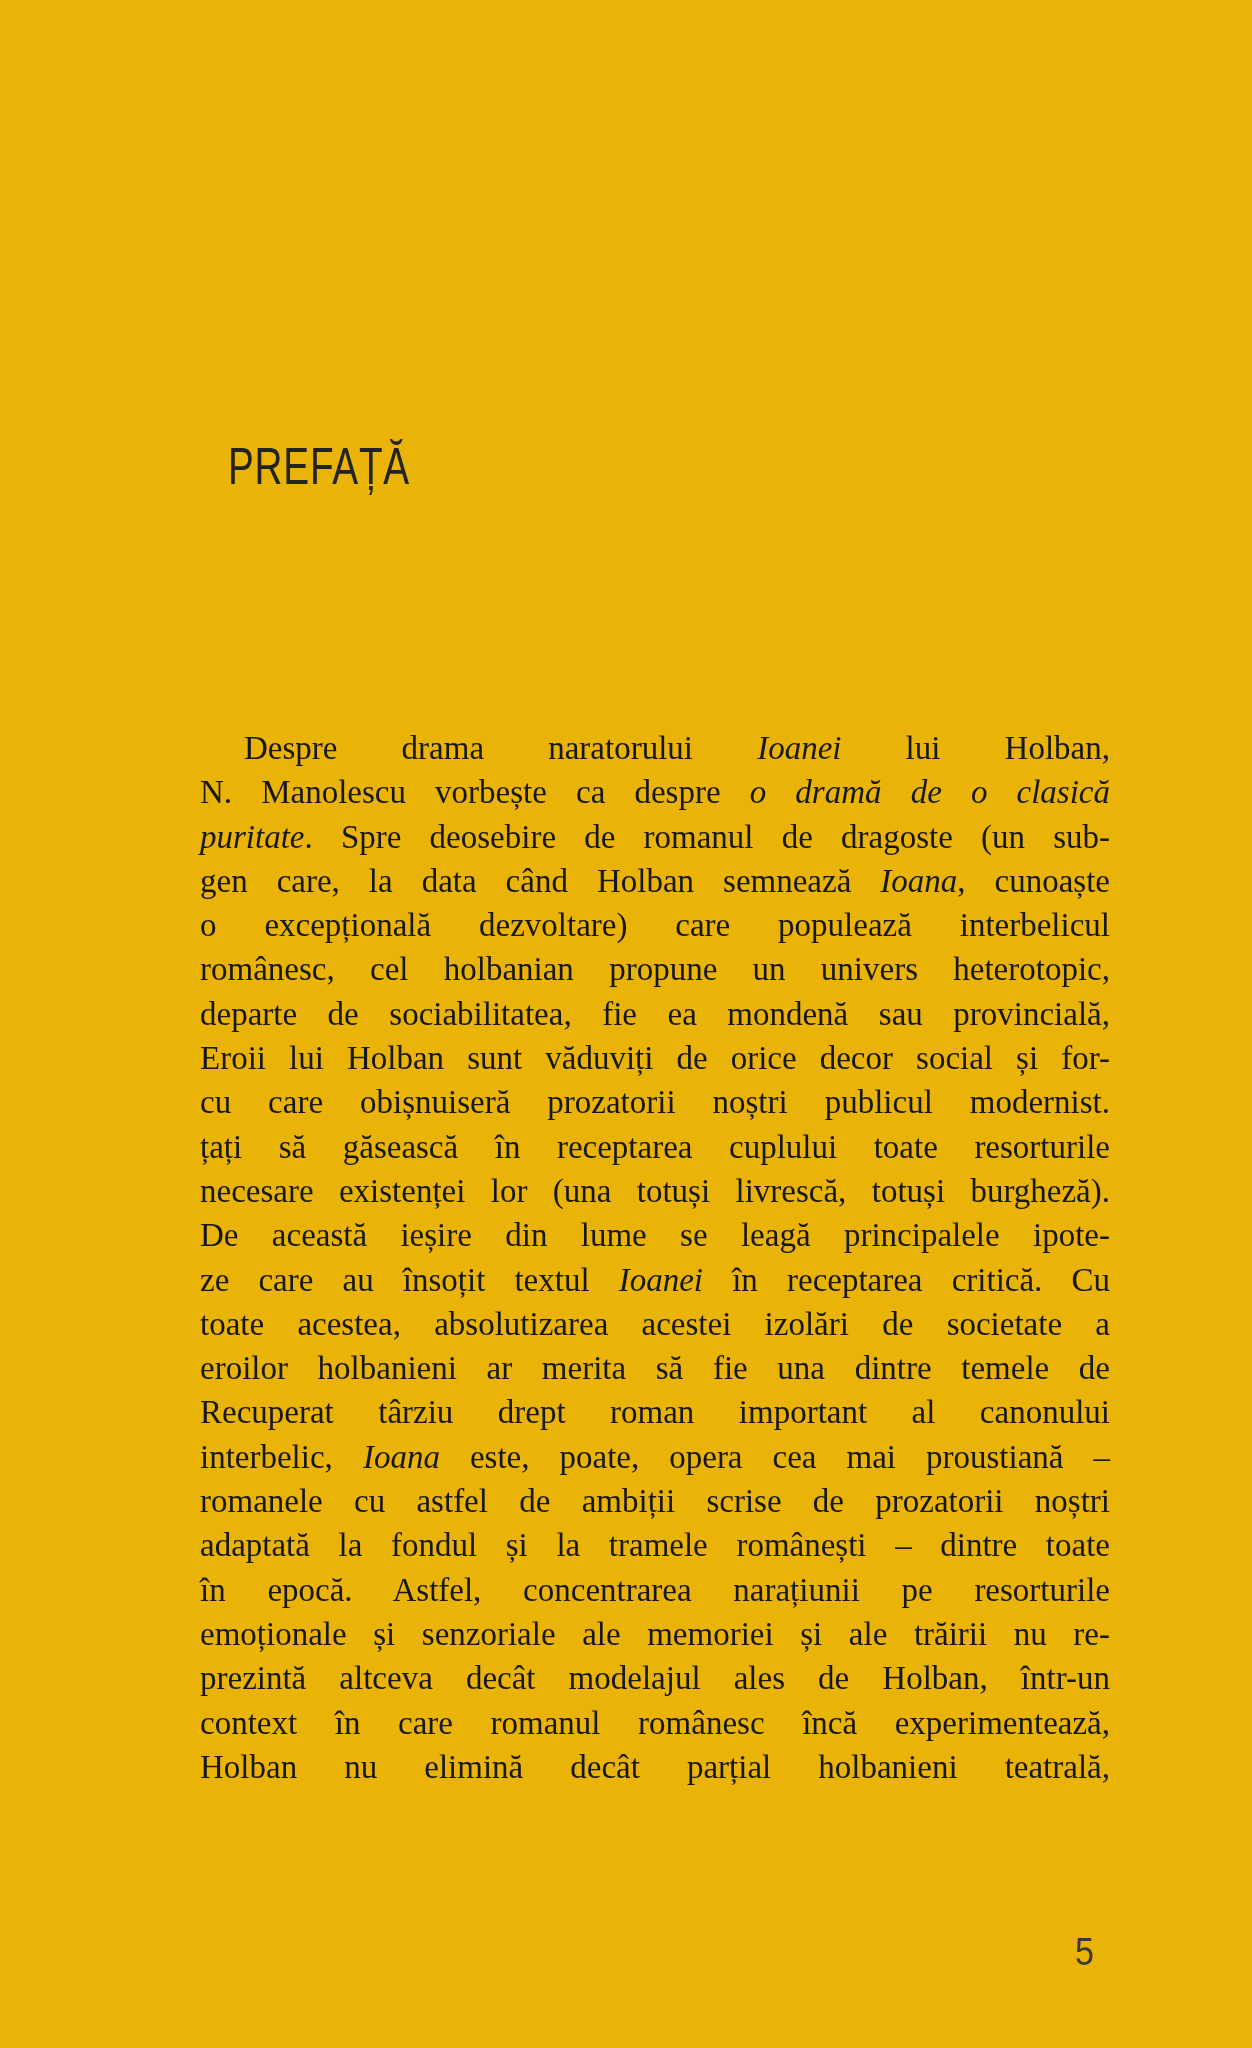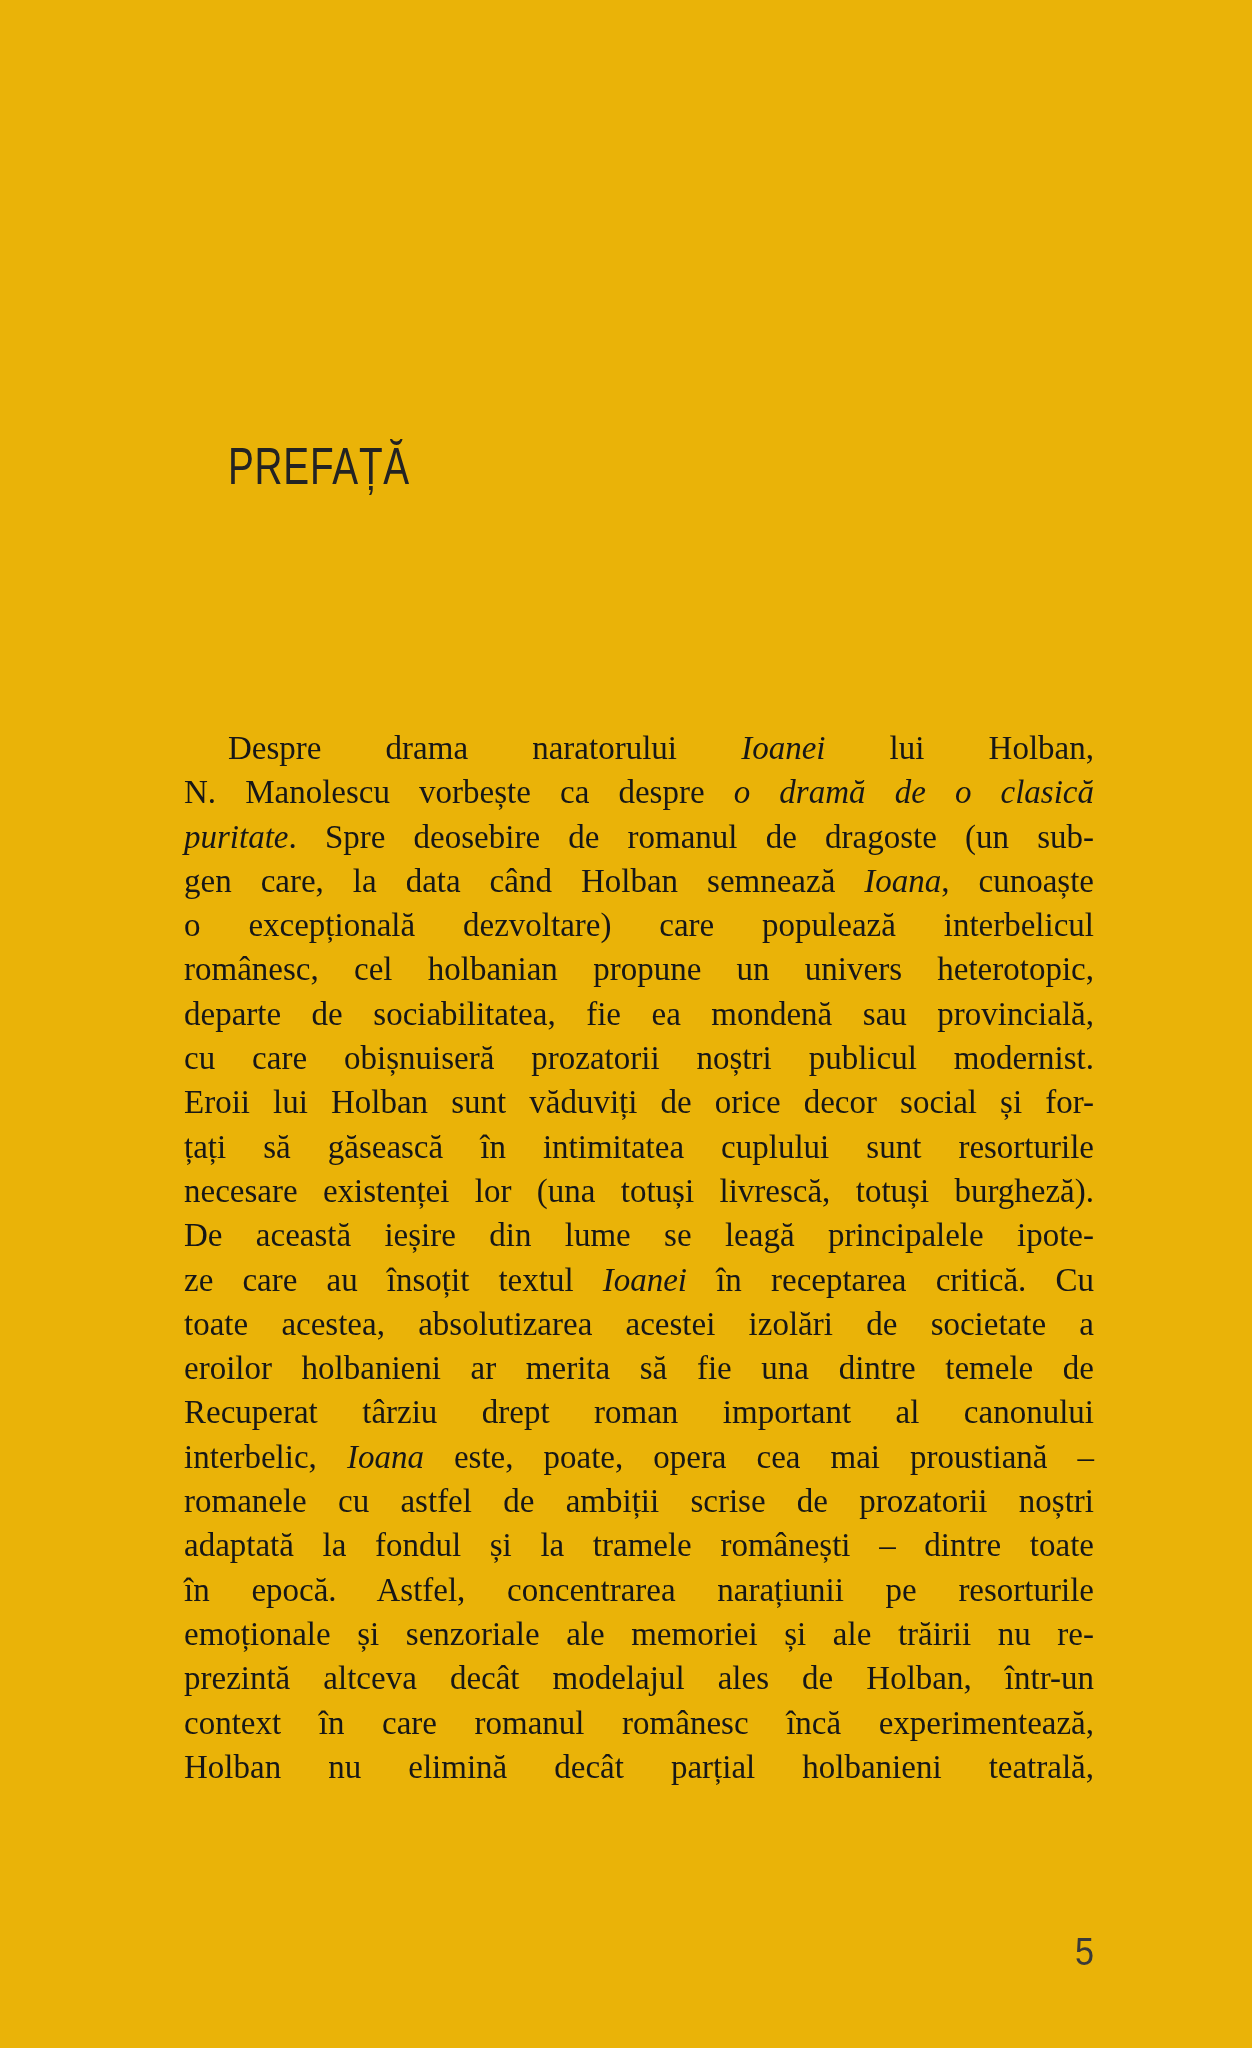--- a/index.html
+++ b/index.html
@@ -26,21 +26,21 @@
     font-size: 51px;
     line-height: 1;
     letter-spacing: 1px;
     color: #232323;
     transform: scaleX(0.76);
     transform-origin: left top;
     white-space: nowrap;
   }
   .textblock {
     position: absolute;
-    left: 184px;
+    left: 200px;
     top: 726px;
     width: 910px;
     font-size: 33px;
     line-height: 44.3px;
     color: #171717;
   }
   .line {
     text-align: justify;
     text-align-last: justify;
     height: 44.3px;
@@ -70,23 +70,23 @@
   <h1 class="title">PREFAȚĂ</h1>
 
   <div class="textblock">
       <div class="line indent"><span>Despre drama naratorului </span><em>Ioanei</em><span> lui Holban,</span></div>
       <div class="line"><span>N. Manolescu vorbește ca despre </span><em>o dramă de o clasică</em></div>
       <div class="line"><em>puritate</em><span>. Spre deosebire de romanul de dragoste (un sub-</span></div>
       <div class="line"><span>gen care, la data când Holban semnează </span><em>Ioana</em><span>, cunoaște</span></div>
       <div class="line"><span>o excepțională dezvoltare) care populează interbelicul</span></div>
       <div class="line"><span>românesc, cel holbanian propune un univers heterotopic,</span></div>
       <div class="line"><span>departe de sociabilitatea, fie ea mondenă sau provincială,</span></div>
+      <div class="line"><span>Eroii lui Holban sunt văduviți de orice decor social și for-</span></div>
       <div class="line"><span>cu care obișnuiseră prozatorii noștri publicul modernist.</span></div>
-      <div class="line"><span>Eroii lui Holban sunt văduviți de orice decor social și for-</span></div>
-      <div class="line"><span>țați să găsească în intimitatea cuplului sunt resorturile</span></div>
+      <div class="line"><span>țați să găsească în receptarea cuplului toate resorturile</span></div>
       <div class="line"><span>necesare existenței lor (una totuși livrescă, totuși burgheză).</span></div>
       <div class="line"><span>De această ieșire din lume se leagă principalele ipote-</span></div>
       <div class="line"><span>ze care au însoțit textul </span><em>Ioanei</em><span> în receptarea critică. Cu</span></div>
       <div class="line"><span>toate acestea, absolutizarea acestei izolări de societate a</span></div>
       <div class="line"><span>eroilor holbanieni ar merita să fie una dintre temele de</span></div>
       <div class="line"><span>Recuperat târziu drept roman important al canonului</span></div>
       <div class="line"><span>interbelic, </span><em>Ioana</em><span> este, poate, opera cea mai proustiană –</span></div>
       <div class="line"><span>romanele cu astfel de ambiții scrise de prozatorii noștri</span></div>
       <div class="line"><span>adaptată la fondul și la tramele românești – dintre toate</span></div>
       <div class="line"><span>în epocă. Astfel, concentrarea narațiunii pe resorturile</span></div>

